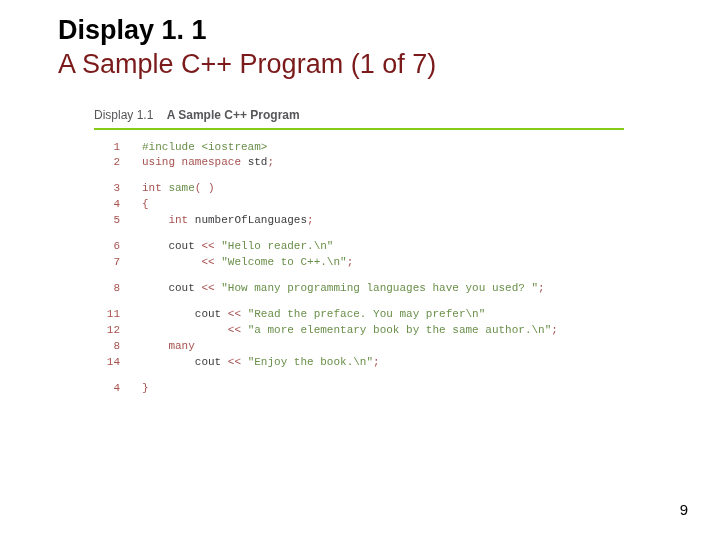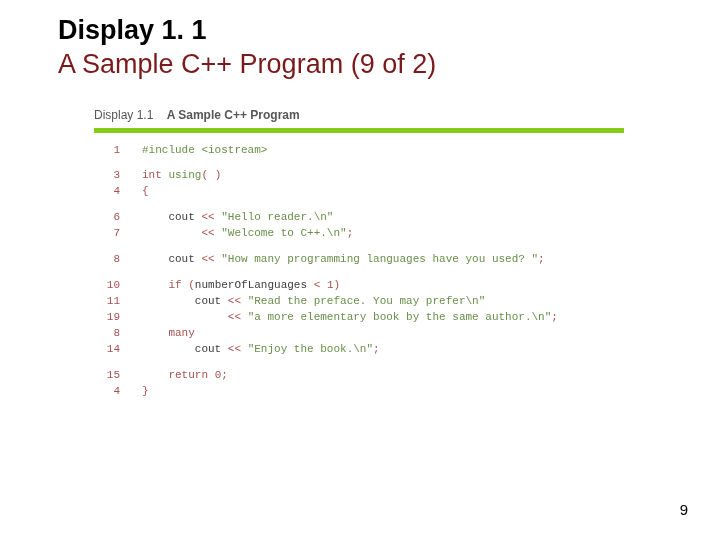--- a/index.html
+++ b/index.html
@@ -31,21 +31,21 @@
   }
   .figure {
     margin-top: 26px;
     margin-left: 36px;
     width: 530px;
   }
   .caption {
     color: #57575a;
     font-size: 12px;
     padding-bottom: 6px;
-    border-bottom: 5px solid #84cc16;
+    border-bottom: 2px solid #84cc16;
     margin-bottom: 10px;
   }
   .caption .cap-label { font-weight: normal; margin-right: 10px; }
   .caption .cap-title { font-weight: bold; }
   .code {
     font-family: "Consolas","Menlo","Courier New",monospace;
     font-size: 11px;
     line-height: 1.45;
     color: #3c3c3f;
   }
@@ -77,51 +77,51 @@
     font-family: Arial, Helvetica, sans-serif;
   }
 </style>
 </head>
 <body>
 
 <div class="slide">
 
   <div class="title">
     <div class="line1">Display 1. 1</div>
-    <div class="line2">A Sample C++ Program (9 of 2)</div>
+    <div class="line2">A Sample C++ Program (1 of 7)</div>
   </div>
 
   <div class="figure">
     <div class="caption">
       <span class="cap-label">Display 1.1</span>
       <span class="cap-title">A Sample C++ Program</span>
     </div>
     <div class="code" id="code-host">
         <div class="codeblock">
           <div class="cl"><span class="ln">1</span><span class="ct"><span class="pp">#include &lt;iostream&gt;</span></span></div>
+          <div class="cl"><span class="ln">2</span><span class="ct"><span class="kw">using namespace</span><span class="id"> std</span><span class="op">;</span></span></div>
         </div>
         <div class="codeblock">
-          <div class="cl"><span class="ln">3</span><span class="ct"><span class="ty">int</span><span class="id"> </span><span class="fn">using</span><span class="op">( )</span></span></div>
+          <div class="cl"><span class="ln">3</span><span class="ct"><span class="ty">int</span><span class="id"> </span><span class="fn">same</span><span class="op">( )</span></span></div>
           <div class="cl"><span class="ln">4</span><span class="ct"><span class="op">{</span></span></div>
+          <div class="cl"><span class="ln">5</span><span class="ct"><span class="id">    </span><span class="ty">int</span><span class="id"> numberOfLanguages</span><span class="op">;</span></span></div>
         </div>
         <div class="codeblock">
           <div class="cl"><span class="ln">6</span><span class="ct"><span class="id">    cout </span><span class="op">&lt;&lt;</span><span class="id"> </span><span class="str">"Hello reader.\n"</span></span></div>
           <div class="cl"><span class="ln">7</span><span class="ct"><span class="id">         </span><span class="op">&lt;&lt;</span><span class="id"> </span><span class="str">"Welcome to C++.\n"</span><span class="op">;</span></span></div>
         </div>
         <div class="codeblock">
           <div class="cl"><span class="ln">8</span><span class="ct"><span class="id">    cout </span><span class="op">&lt;&lt;</span><span class="id"> </span><span class="str">"How many programming languages have you used? "</span><span class="op">;</span></span></div>
         </div>
         <div class="codeblock">
-          <div class="cl"><span class="ln">10</span><span class="ct"><span class="id">    </span><span class="kw">if</span><span class="id"> </span><span class="op">(</span><span class="id">numberOfLanguages </span><span class="op">&lt;</span><span class="id"> </span><span class="num">1</span><span class="op">)</span></span></div>
           <div class="cl"><span class="ln">11</span><span class="ct"><span class="id">        cout </span><span class="op">&lt;&lt;</span><span class="id"> </span><span class="str">"Read the preface. You may prefer\n"</span></span></div>
-          <div class="cl"><span class="ln">19</span><span class="ct"><span class="id">             </span><span class="op">&lt;&lt;</span><span class="id"> </span><span class="str">"a more elementary book by the same author.\n"</span><span class="op">;</span></span></div>
+          <div class="cl"><span class="ln">12</span><span class="ct"><span class="id">             </span><span class="op">&lt;&lt;</span><span class="id"> </span><span class="str">"a more elementary book by the same author.\n"</span><span class="op">;</span></span></div>
           <div class="cl"><span class="ln">8</span><span class="ct"><span class="id">    </span><span class="kw">many</span></span></div>
           <div class="cl"><span class="ln">14</span><span class="ct"><span class="id">        cout </span><span class="op">&lt;&lt;</span><span class="id"> </span><span class="str">"Enjoy the book.\n"</span><span class="op">;</span></span></div>
         </div>
         <div class="codeblock">
-          <div class="cl"><span class="ln">15</span><span class="ct"><span class="id">    </span><span class="kw">return</span><span class="id"> </span><span class="num">0</span><span class="op">;</span></span></div>
           <div class="cl"><span class="ln">4</span><span class="ct"><span class="op">}</span></span></div>
         </div>
       </div>
   </div>
 
   <div class="page-num">9</div>
 </div>
 
 </body></html>

